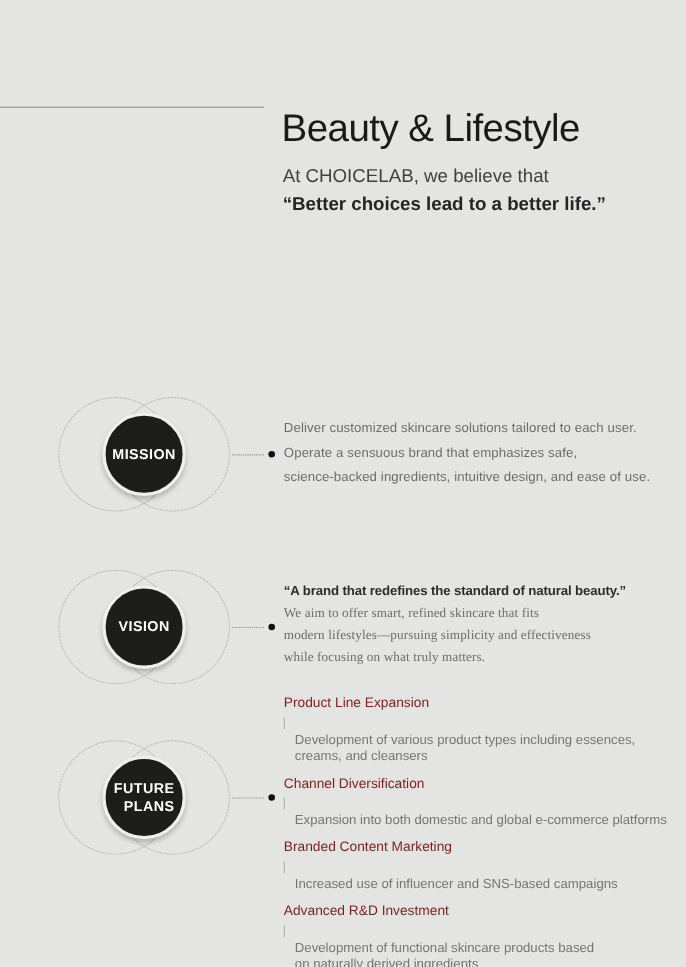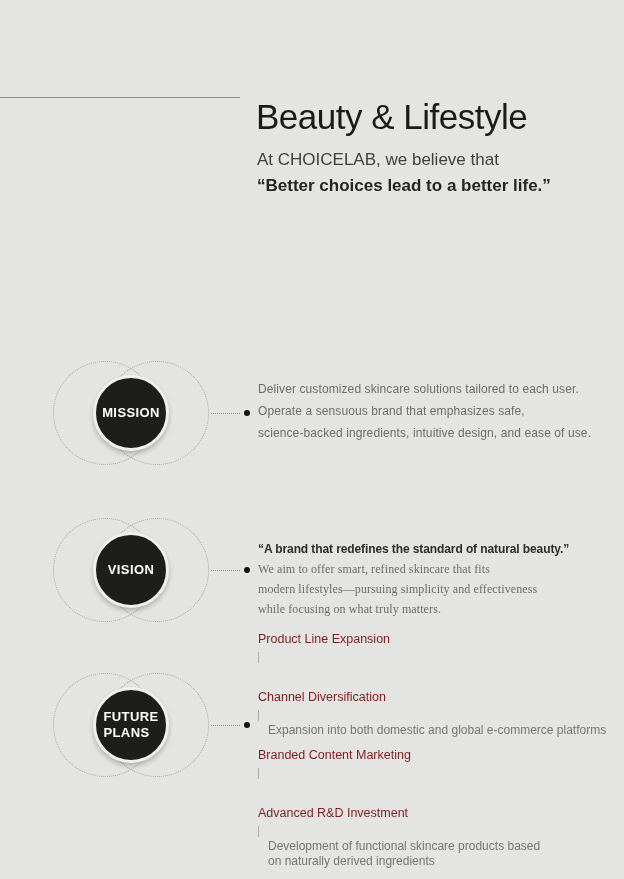--- a/index.html
+++ b/index.html
@@ -45,35 +45,35 @@
   .oc-right{left:55px;}
   .badge{
     position:absolute;left:43px;top:17px;
     width:76px;height:76px;box-sizing:border-box;border-radius:50%;
     background:#1d1d1b;border:3px solid #efefed;
     box-shadow:0 3px 5px rgba(0,0,0,0.22);
     display:flex;align-items:center;justify-content:center;
   }
   .badge-label{
     color:#ffffff;font-size:13px;font-weight:700;
-    letter-spacing:0.4px;text-align:left;line-height:16px;
+    letter-spacing:0.4px;text-align:right;line-height:16px;
     white-space:pre-line;
   }
   .leader{
     position:absolute;left:211px;top:var(--cy);
     width:29px;height:0;border-top:1px dotted #8b8b8b;
   }
   .bullet{
     position:absolute;left:244px;top:calc(var(--cy) - 3px);
     width:6px;height:6px;border-radius:50%;background:#111111;
   }
 
   .section-content{position:absolute;left:258px;}
   .section-mission .section-content{top:20px;}
-  .section-vision .section-content{top:24px;}
+  .section-vision .section-content{top:12px;}
   .section-future .section-content{top:2px;}
 
   .body-gray{
     font-size:12px;line-height:22px;color:#6c6c6c;
     white-space:pre-line;letter-spacing:0.1px;
   }
   .section-vision .body-gray{line-height:20px;font-family:Liberation Serif, serif;}
   .vision-quote{
     font-size:12px;line-height:20px;font-weight:700;color:#2b2b2b;
     letter-spacing:-0.1px;white-space:nowrap;
@@ -151,35 +151,36 @@
 PLANS</span>
       </div>
     </div>
     <span class="leader"></span>
     <span class="bullet"></span>
     <div class="section-content">
 
       <div class="plan-item">
         <div class="plan-heading">Product Line Expansion</div>
         <div class="plan-desc">
-          <span class="plan-bar"></span>
+          <span class="plan-bar"></span><span>Development of various product types including essences,
+creams, and cleansers</span>
         </div>
       </div>
 
       <div class="plan-item">
         <div class="plan-heading">Channel Diversification</div>
         <div class="plan-desc">
           <span class="plan-bar"></span><span>Expansion into both domestic and global e-commerce platforms</span>
         </div>
       </div>
 
       <div class="plan-item">
         <div class="plan-heading">Branded Content Marketing</div>
         <div class="plan-desc">
-          <span class="plan-bar"></span>
+          <span class="plan-bar"></span><span>Increased use of influencer and SNS-based campaigns</span>
         </div>
       </div>
 
       <div class="plan-item">
         <div class="plan-heading">Advanced R&amp;D Investment</div>
         <div class="plan-desc">
           <span class="plan-bar"></span><span>Development of functional skincare products based
 on naturally derived ingredients</span>
         </div>
       </div>

